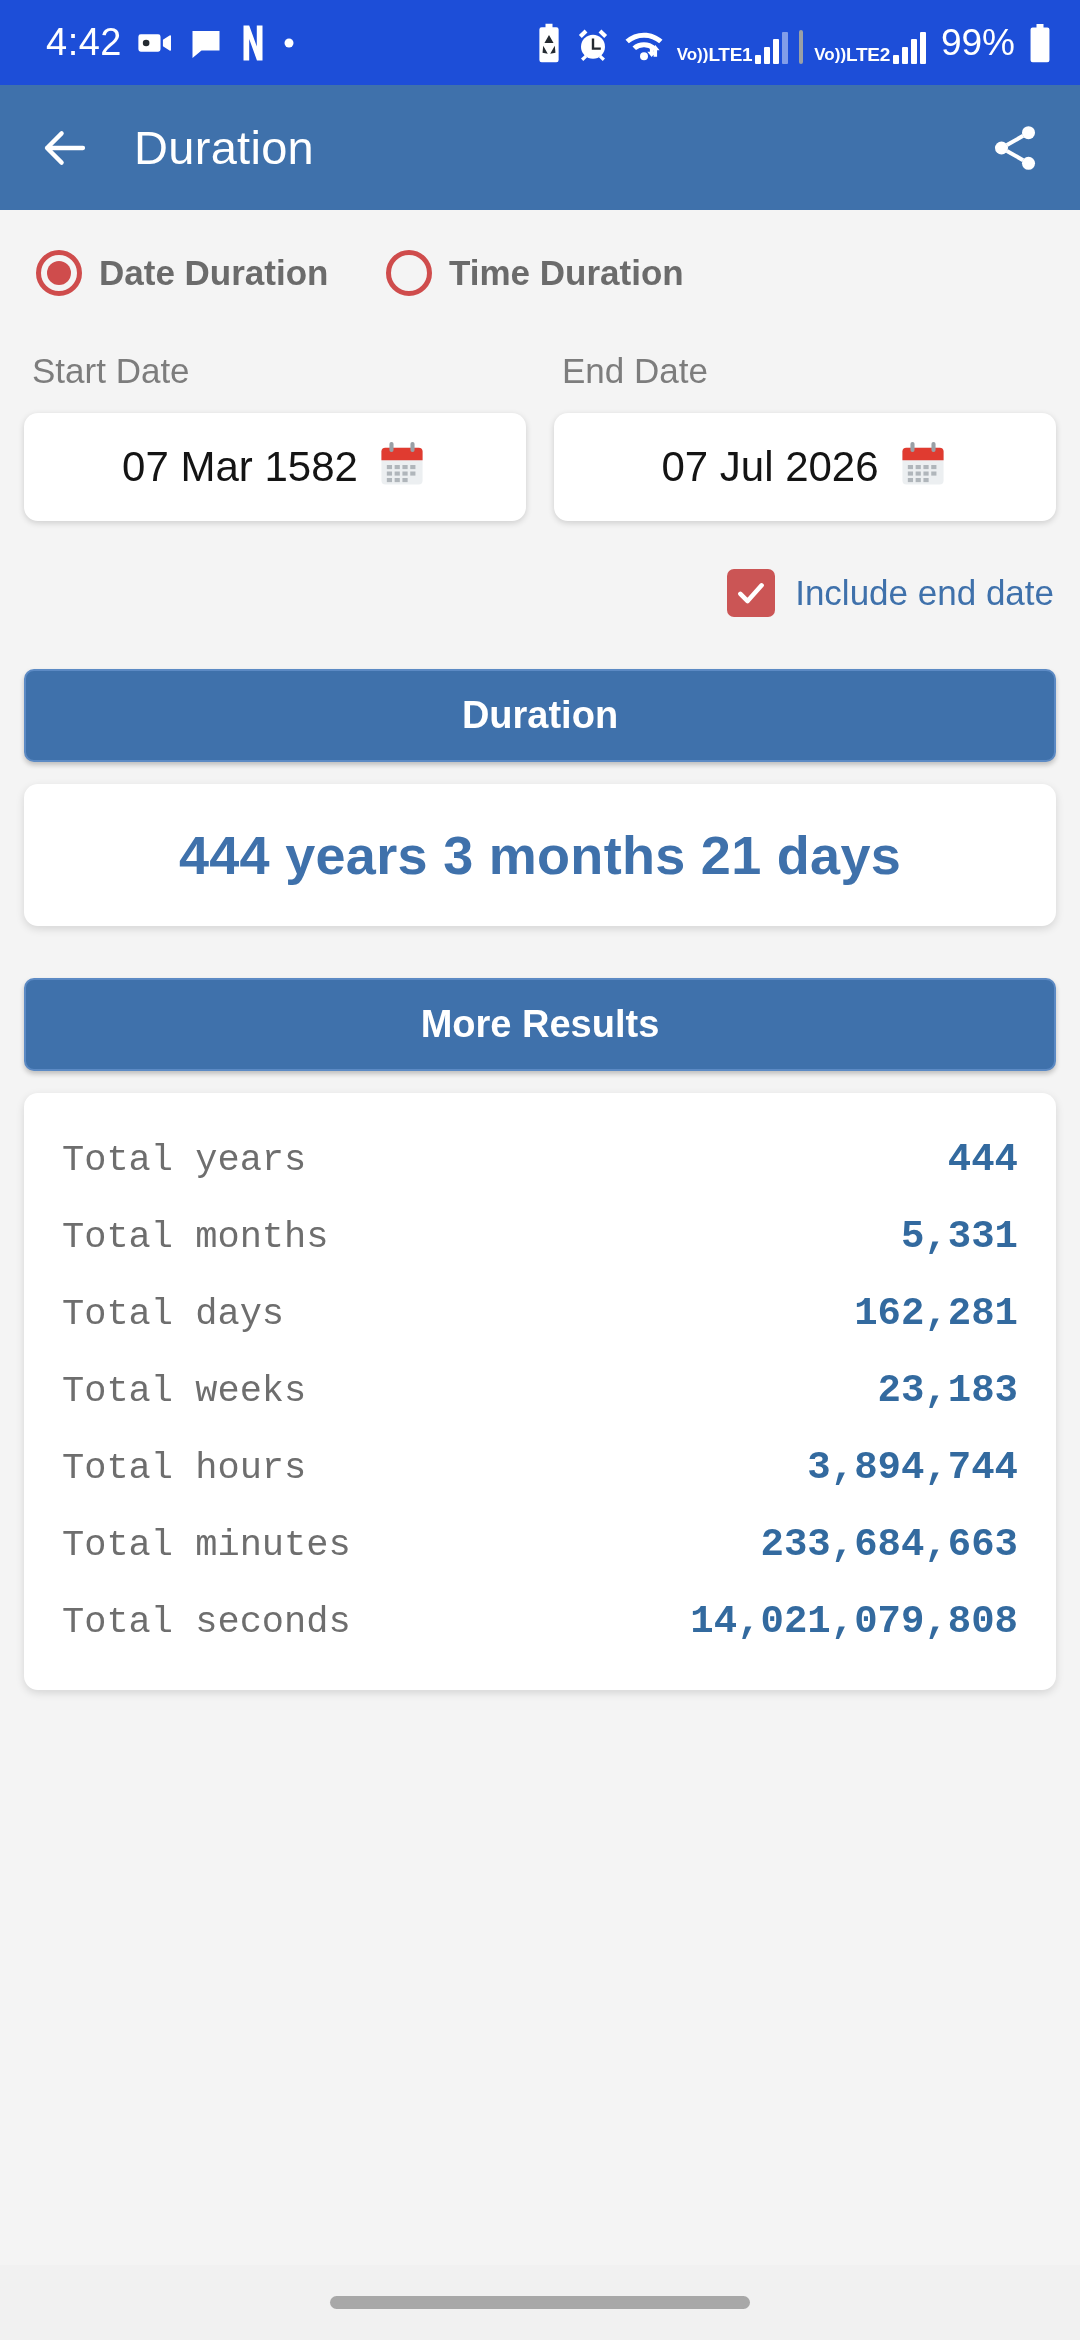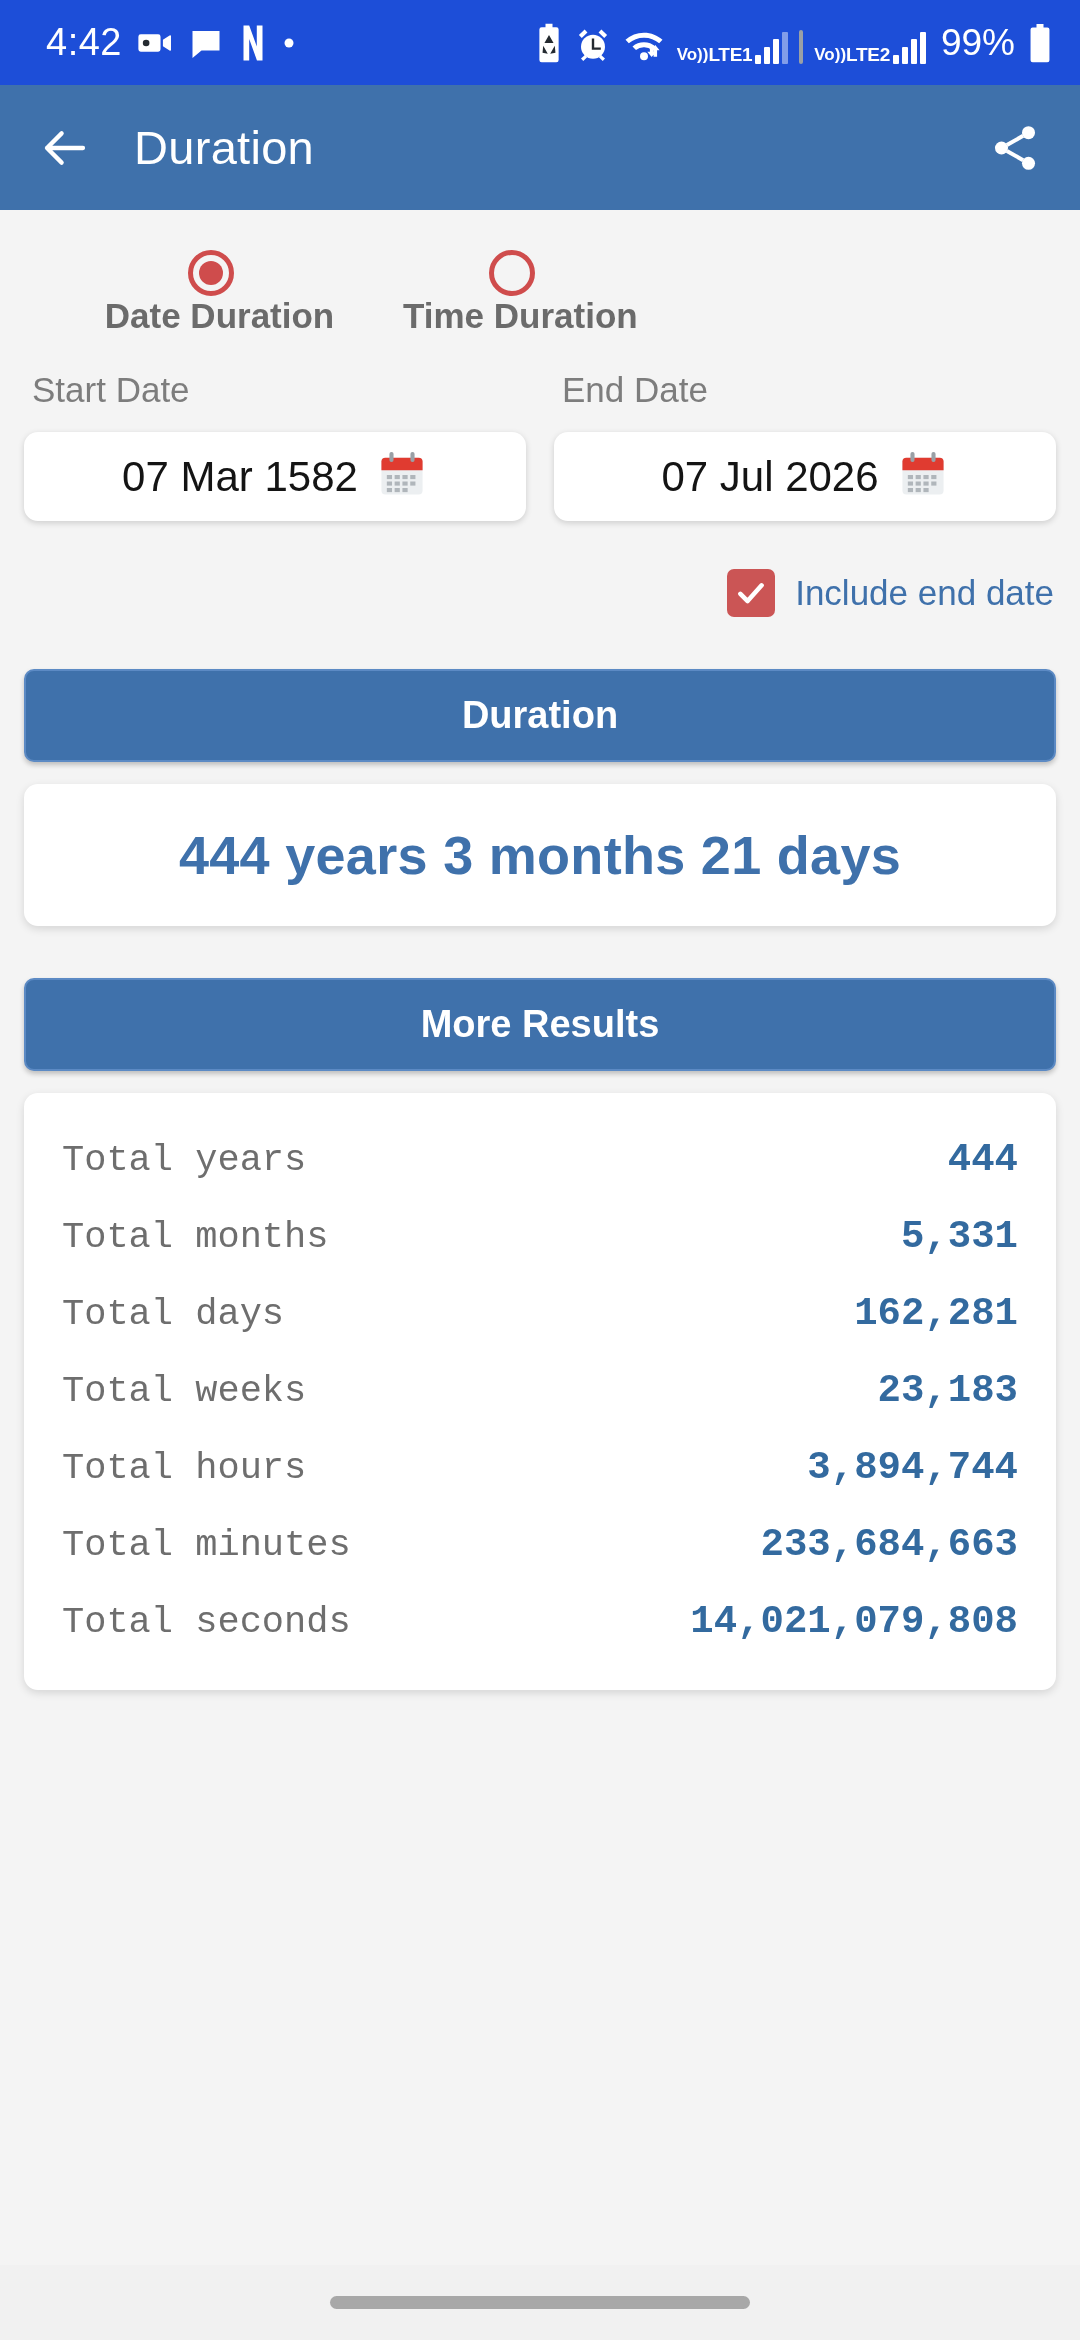--- a/index.html
+++ b/index.html
@@ -47,37 +47,37 @@
     color:#ffffff; font-size:47px; margin-left:42px; letter-spacing:.3px;
   }
   .appbar .spacer{ flex:1; }
 
   
   .content{ padding:0 24px; }
 
   .radio-row{
     display:flex; align-items:center; padding:40px 0 12px 0;
   }
-  .radio-opt{ display:flex; align-items:center;flex-direction:column; }
+  .radio-opt{ display:flex; align-items:center; }
   .radio-opt.first{ width:350px; margin-left:12px; }
   .radio-opt.second{ margin-left:0; }
   .radio{
     width:46px; height:46px; border-radius:50%;
     border:5px solid #cf4c4c; display:flex; align-items:center; justify-content:center;
     flex:none;
   }
   .radio .dot{ width:24px; height:24px; border-radius:50%; background:#cf4c4c; }
   .radio.off{ border-color:#cf4c4c; }
   .radio-label{ font-size:35px; color:#6b6b6b; font-weight:bold; margin-left:17px; white-space:nowrap; }
 
   .fields{ display:flex; gap:28px; padding-top:22px; }
-  .field{ flex:1; }
+  .field{ flex:1;margin-top:21px; }
   .field-label{ font-size:35px; color:#7d7d7d; padding-left:8px; }
   .date-box{
-    margin-top:22px; height:89px; background:#ffffff;
+    margin-top:22px; height:108px; background:#ffffff;
     border-radius:14px; box-shadow:0 2px 6px rgba(0,0,0,.16);
     display:flex; align-items:center; justify-content:center; gap:18px;
     padding:0 22px;
   }
   .date-text{ font-size:42px; color:#141414; }
   .cal-ico{ flex:none; }
 
   .incl-row{
     display:flex; align-items:center; justify-content:flex-end;
     padding:48px 2px 0 0;

